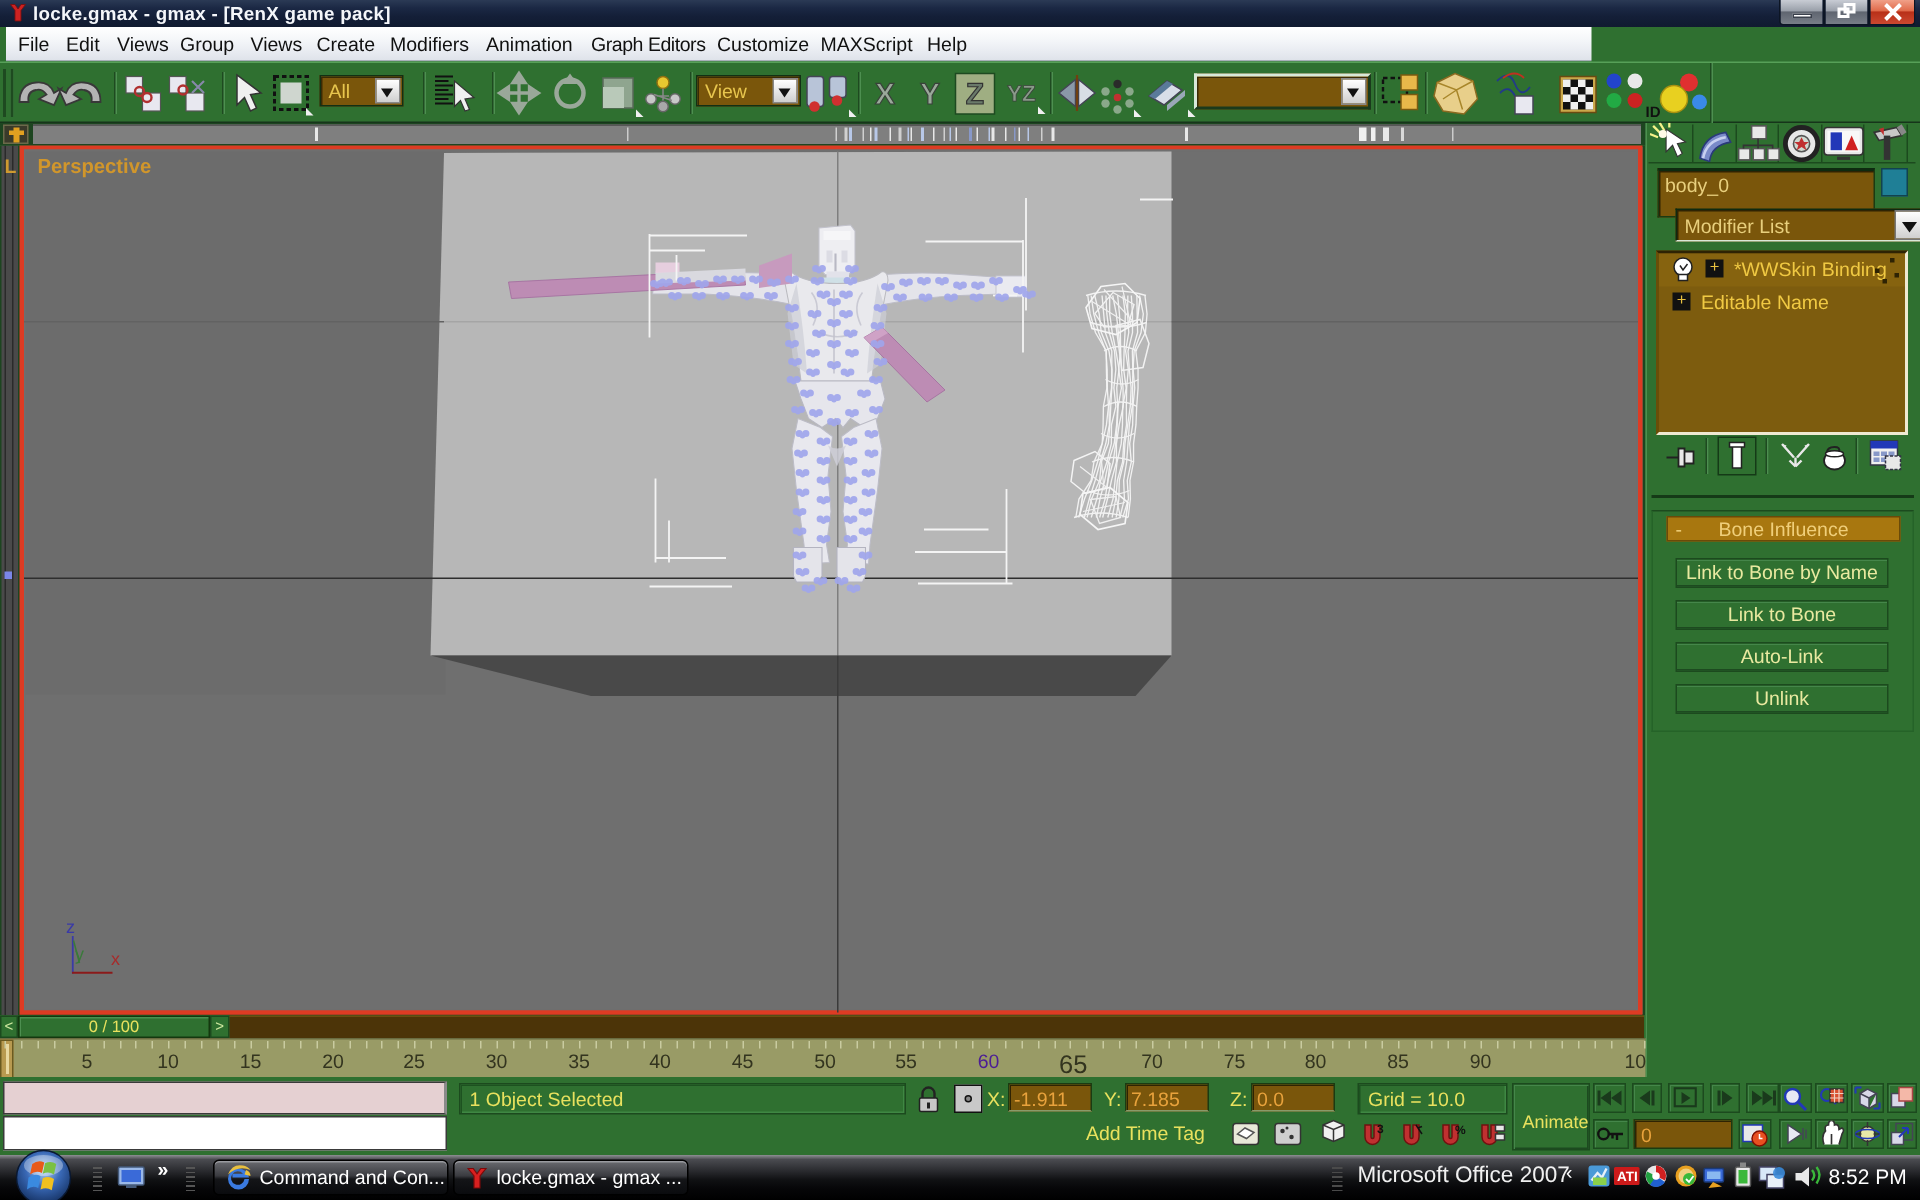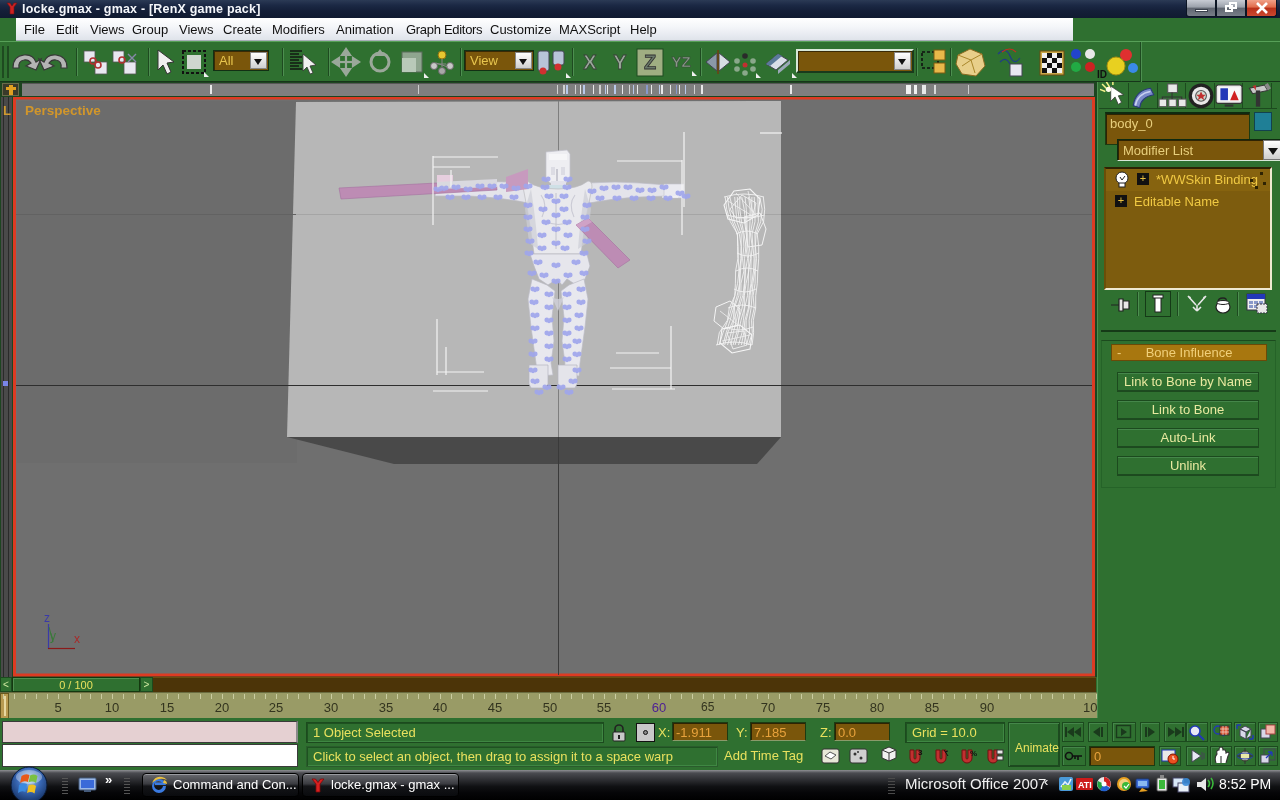--- a/index.html
+++ b/index.html
@@ -1,21 +1,21 @@
 <!DOCTYPE html>
 <html><head><meta charset="utf-8">
 <style>
 *{margin:0;padding:0;box-sizing:border-box;}
 body{width:1280px;height:800px;overflow:hidden;font-family:"Liberation Sans",sans-serif;position:relative;background:#2f7030;}
 .abs{position:absolute;}
 #titlebar{left:0;top:0;width:1280px;height:18px;background:linear-gradient(180deg,#2b3a55 0%,#1b2844 30%,#141f38 60%,#101a30 100%);}
 #titlebar .ttxt{left:22px;top:2px;font-size:12.5px;font-weight:bold;color:#f4f6fa;letter-spacing:0.2px;}
 #wbtns{left:1186px;top:0;width:92px;height:17px;}
 .wb{position:absolute;top:0;height:17px;width:30px;border:1px solid #0c1524;border-top:none;}
-#menubar{left:16px;top:18px;width:1057px;height:23px;background:linear-gradient(180deg,#ffffff 0%,#f4f6f9 40%,#e8ebf1 75%,#dfe3ea 100%);border-bottom:1px solid #a8aeb8;}
+#menubar{left:4px;top:18px;width:1057px;height:23px;background:linear-gradient(180deg,#ffffff 0%,#f4f6f9 40%,#e8ebf1 75%,#dfe3ea 100%);border-bottom:1px solid #a8aeb8;}
 #menubar span{position:absolute;top:4px;font-size:13px;color:#101010;}
 #toolbar{left:0;top:41px;width:1280px;height:41px;background:#2f7030;border-top:1px solid #57a058;border-bottom:1px solid #16351a;}
 .tsep{position:absolute;top:6px;width:2px;height:28px;background:#1e4a20;border-right:1px solid #4d8f50;}
 .combo{position:absolute;background:#7a560b;border:1px solid #123014;box-shadow:inset 1px 1px 0 #3a2a05;color:#e8c64e;font-size:13px;}
 .combo .ar{position:absolute;right:1px;top:1px;bottom:1px;width:17px;background:linear-gradient(180deg,#ffffff,#cfcfcf);border:1px solid #888;}
 .combo .ar:after{content:"";position:absolute;left:3px;top:6px;border:4px solid transparent;border-top:6px solid #111;}
 #tabstrip{left:0;top:82px;width:1280px;height:15px;background:#1d4520;}
 #tabstrip .bar{position:absolute;left:22px;top:1px;width:1072px;height:13px;background:#7f7f7f;border-top:1px solid #565656;}
 #rpanel{left:1097px;top:82px;width:183px;height:636px;background:#2f7030;}
 .fld{position:absolute;background:#7a560b;border:1px solid #1b3b12;box-shadow:inset 1px 1px 0 #2e2303;color:#e8cf7d;font-size:13px;}
@@ -865,21 +865,21 @@
     <div class="abs" style="left:155px;top:7px;width:24px;text-align:center;font-size:13px;color:#33341f;">15</div>
     <div class="abs" style="left:210px;top:7px;width:24px;text-align:center;font-size:13px;color:#33341f;">20</div>
     <div class="abs" style="left:264px;top:7px;width:24px;text-align:center;font-size:13px;color:#33341f;">25</div>
     <div class="abs" style="left:319px;top:7px;width:24px;text-align:center;font-size:13px;color:#33341f;">30</div>
     <div class="abs" style="left:374px;top:7px;width:24px;text-align:center;font-size:13px;color:#33341f;">35</div>
     <div class="abs" style="left:428px;top:7px;width:24px;text-align:center;font-size:13px;color:#33341f;">40</div>
     <div class="abs" style="left:483px;top:7px;width:24px;text-align:center;font-size:13px;color:#33341f;">45</div>
     <div class="abs" style="left:538px;top:7px;width:24px;text-align:center;font-size:13px;color:#33341f;">50</div>
     <div class="abs" style="left:592px;top:7px;width:24px;text-align:center;font-size:13px;color:#33341f;">55</div>
     <div class="abs" style="left:647px;top:7px;width:24px;text-align:center;font-size:13px;color:#4c1d95;">60</div>
-    <div class="abs" style="left:701px;top:7px;width:24px;text-align:left;font-size:12px;color:#33341f;">65</div>
+    <div class="abs" style="left:701px;top:7px;width:24px;text-align:right;font-size:17px;color:#33341f;">65</div>
     <div class="abs" style="left:756px;top:7px;width:24px;text-align:center;font-size:13px;color:#33341f;">70</div>
     <div class="abs" style="left:811px;top:7px;width:24px;text-align:center;font-size:13px;color:#33341f;">75</div>
     <div class="abs" style="left:865px;top:7px;width:24px;text-align:center;font-size:13px;color:#33341f;">80</div>
     <div class="abs" style="left:920px;top:7px;width:24px;text-align:center;font-size:13px;color:#33341f;">85</div>
     <div class="abs" style="left:975px;top:7px;width:24px;text-align:center;font-size:13px;color:#33341f;">90</div>
     <div class="abs" style="left:1029px;top:22px;width:24px;text-align:center;font-size:13px;color:#33341f;font-weight:bold;">95</div>
     <div class="abs" style="left:1083px;top:7px;width:24px;font-size:13px;color:#33341f;">10</div>
   </div>
 <div class="abs" id="statusbar">
     <div class="abs" style="left:2px;top:3px;width:296px;height:22px;background:#e5d0d2;border:1px solid #3a3a3a;border-right:2px solid #8a8a8a;"></div>
@@ -902,23 +902,20 @@
     <span class="abs" style="left:736px;top:7px;color:#e9e15e;font-size:13px;">Y:</span>
     <div class="abs" style="left:750px;top:4px;width:56px;height:19px;background:#7a560b;border:1px solid #1b3b12;border-bottom-color:#8a9a6a;box-shadow:inset 1px 1px 0 #2e2303;">
       <span style="position:absolute;left:3px;top:2px;color:#e8a23c;font-size:13px;">7.185</span>
     </div>
     <span class="abs" style="left:820px;top:7px;color:#e9e15e;font-size:13px;">Z:</span>
     <div class="abs" style="left:834px;top:4px;width:56px;height:19px;background:#7a560b;border:1px solid #1b3b12;border-bottom-color:#8a9a6a;box-shadow:inset 1px 1px 0 #2e2303;">
       <span style="position:absolute;left:3px;top:2px;color:#e8a23c;font-size:13px;">0.0</span>
     </div>
     <div class="sunk" style="left:905px;top:4px;width:100px;height:21px;">
       <span style="position:absolute;left:6px;top:2px;">Grid = 10.0</span>
-    </div>
-    <div class="sunk" style="left:306px;top:28px;width:412px;height:21px;border-color:#2a5c2c;">
-      <span style="position:absolute;left:6px;top:2px;">Click to select an object, then drag to assign it to a space warp</span>
     </div>
     <span class="abs" style="left:724px;top:30px;color:#e9e15e;font-size:13px;">Add Time Tag</span>
     <svg class="abs" style="left:820px;top:28px" width="190" height="22">
       <g>
         <rect x="2" y="3" width="17" height="14" rx="2" fill="#e8e8d8" stroke="#333"></rect>
         <path d="M5,10 l5,-4 6,3 -5,4 z" fill="#fff" stroke="#555"></path>
       </g>
       <g>
         <rect x="30" y="3" width="17" height="14" rx="2" fill="#cfcfcf" stroke="#333"></rect>
         <circle cx="35" cy="8" r="1.5" fill="#333"></circle>

